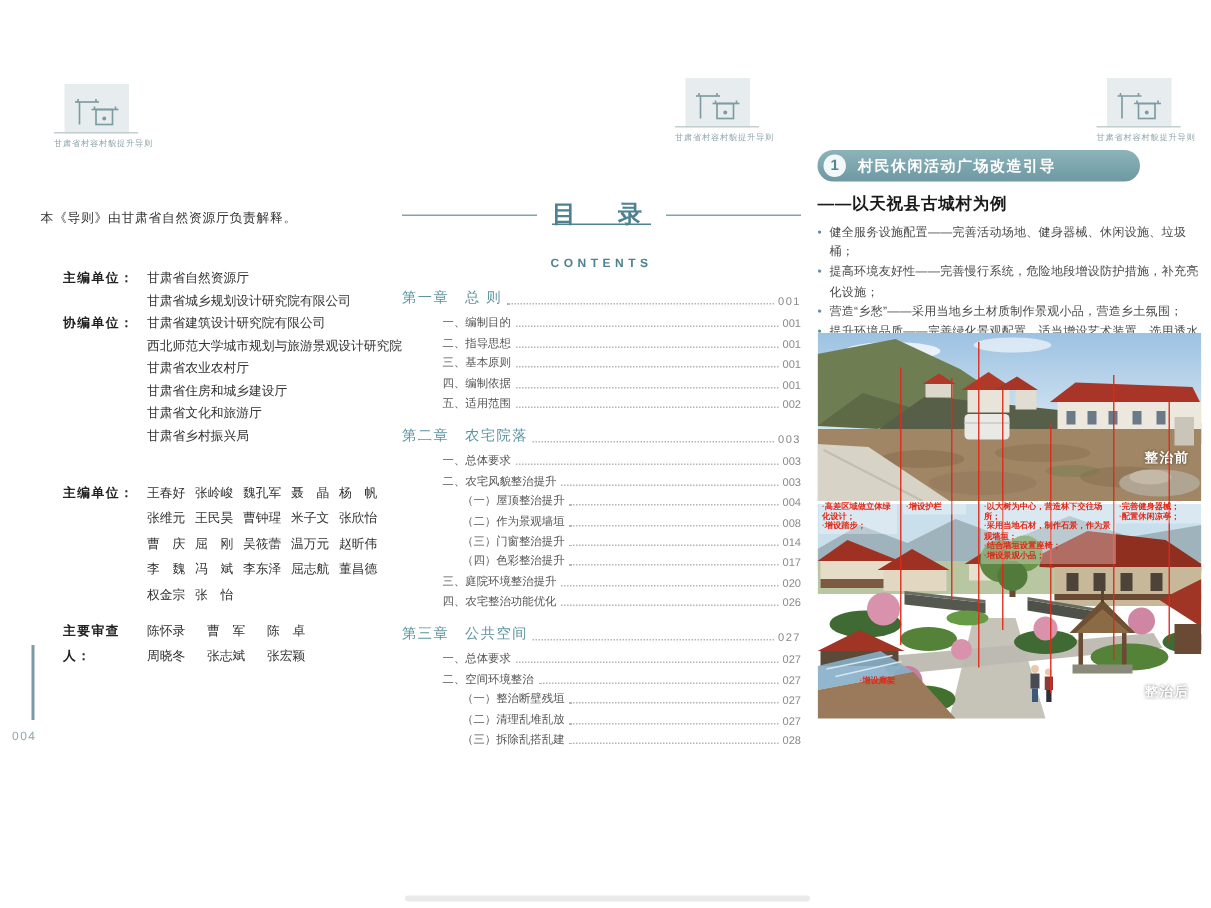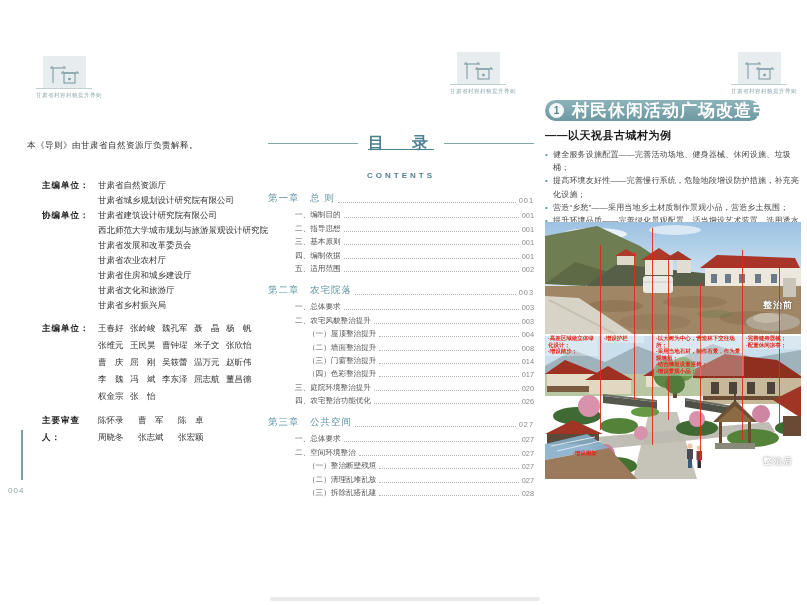--- a/index.html
+++ b/index.html
@@ -38,21 +38,21 @@
   .toc-row.chapter .pg{color:#8a8a8a;}
   .toc-row.lv1 .lbl{padding-left:27px;}
   .toc-row.lv2 .lbl{padding-left:40px;}
   .toc-row .lbl{white-space:nowrap;}
 
   
   .section-pill{width:215px;height:21px;border-radius:11px;background:linear-gradient(#8db3ba,#6d99a2);
                 display:flex;align-items:center;}
   .section-num{width:15px;height:15px;border-radius:50%;background:#f4f7f7;color:#55858f;font-weight:bold;
                font-size:10px;display:flex;align-items:center;justify-content:center;margin-left:4px;flex:none;}
-  .section-title{color:#ffffff;font-weight:bold;font-size:17px;letter-spacing:1px;margin-left:8px;white-space:nowrap;}
+  .section-title{color:#ffffff;font-weight:bold;font-size:10px;letter-spacing:1px;margin-left:8px;white-space:nowrap;}
   .rp-subtitle{font-size:11px;font-weight:bold;color:#1a1a1a;letter-spacing:.5px;}
   .bullets{width:260px;margin:0;padding:0;list-style:none;}
   .bullets li{position:relative;font-size:8px;line-height:13.2px;color:#4a4a4a;padding-left:8px;letter-spacing:.2px;}
   .bullets li::before{content:"•";position:absolute;left:0;top:0;color:#5e93a0;font-size:8px;}
   .photo-frame{overflow:hidden;}
   .photo-label{position:absolute;color:#ffffff;font-weight:bold;font-size:9px;letter-spacing:1px;
                text-shadow:0 0 2px rgba(0,0,0,.55);}
   .anno-box{position:absolute;background:rgba(255,255,255,.30);color:#e02818;font-size:5.5px;line-height:6.6px;
             font-weight:bold;padding:1px 2px;}
   .anno-box div{margin:0;}
@@ -96,21 +96,20 @@
       <div>甘肃省自然资源厅</div>
       <div>甘肃省城乡规划设计研究院有限公司</div>
     </div>
   </div>
 
   <div class="abs serif credit-row" style="left:42px;top:208px;">
     <div class="credit-label">协编单位：</div>
     <div class="credit-lines">
       <div>甘肃省建筑设计研究院有限公司</div>
       <div>西北师范大学城市规划与旅游景观设计研究院</div>
-      <div>甘肃省发展和改革委员会</div>
       <div>甘肃省农业农村厅</div>
       <div>甘肃省住房和城乡建设厅</div>
       <div>甘肃省文化和旅游厅</div>
       <div>甘肃省乡村振兴局</div>
     </div>
   </div>
 
   <div class="abs serif credit-row" style="left:42px;top:320px;">
     <div class="credit-label" style="line-height:17px;">主编单位：</div>
     <div>
@@ -242,21 +241,21 @@
         <span class="lbl">二、农宅风貌整治提升</span>
         <span class="leader"></span>
         <span class="pg">003</span>
       </div>
     <div class="toc-row lv2">
         <span class="lbl">（一）屋顶整治提升</span>
         <span class="leader"></span>
         <span class="pg">004</span>
       </div>
     <div class="toc-row lv2">
-        <span class="lbl">（二）墙面整治提升</span>
+        <span class="lbl">（二）作为景观墙垣</span>
         <span class="leader"></span>
         <span class="pg">008</span>
       </div>
     <div class="toc-row lv2">
         <span class="lbl">（三）门窗整治提升</span>
         <span class="leader"></span>
         <span class="pg">014</span>
       </div>
     <div class="toc-row lv2">
         <span class="lbl">（四）色彩整治提升</span>

